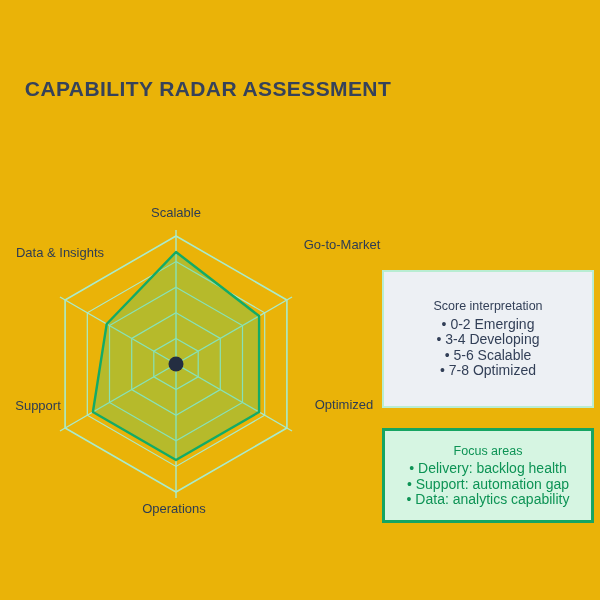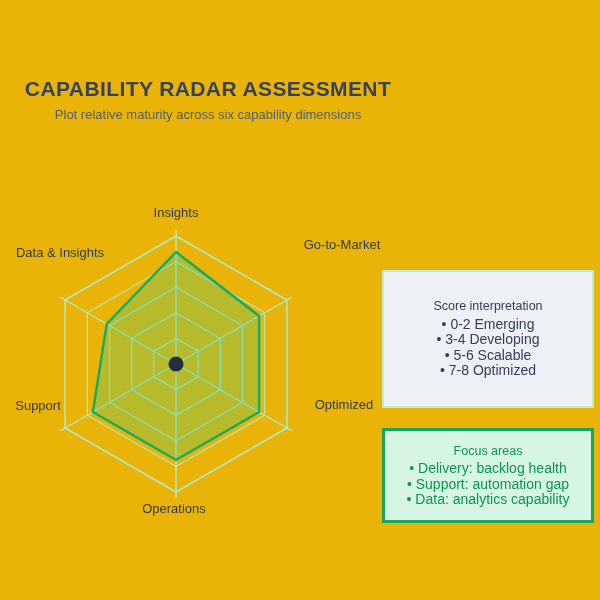--- a/index.html
+++ b/index.html
@@ -44,40 +44,39 @@
     top:428px;height:95px;background:#d6f5e2;border:3px solid #16a562;color:#0d9355;
   }
 </style>
 </head>
 <body>
 
 <div id="canvas">
 
   <div class="header">
     <div class="page-title">CAPABILITY RADAR ASSESSMENT</div>
-    <div class="page-subtitle">Plot relative maturity across six capability dimensions</div>
   </div>
 
   <div class="radar">
     <svg width="380" height="340" viewBox="0 0 380 340">
         <polygon points="176.0,148.4 198.2,161.2 198.2,186.8 176.0,199.6 153.8,186.8 153.8,161.2" fill="none" stroke="#a9ebcb" stroke-width="1.2"></polygon>
         <polygon points="176.0,122.8 220.3,148.4 220.3,199.6 176.0,225.2 131.7,199.6 131.7,148.4" fill="none" stroke="#a9ebcb" stroke-width="1.2"></polygon>
         <polygon points="176.0,97.2 242.5,135.6 242.5,212.4 176.0,250.8 109.5,212.4 109.5,135.6" fill="none" stroke="#a9ebcb" stroke-width="1.2"></polygon>
         <polygon points="176.0,71.6 264.7,122.8 264.7,225.2 176.0,276.4 87.3,225.2 87.3,122.8" fill="none" stroke="#a9ebcb" stroke-width="1.2"></polygon>
         <polygon points="176.0,46.0 286.9,110.0 286.9,238.0 176.0,302.0 65.1,238.0 65.1,110.0" fill="none" stroke="#a9ebcb" stroke-width="1.6"></polygon>
         <line x1="176" y1="174" x2="176.0" y2="40.0" stroke="#a9ebcb" stroke-width="1.4"></line>
         <line x1="176" y1="174" x2="292.0" y2="107.0" stroke="#a9ebcb" stroke-width="1.4"></line>
         <line x1="176" y1="174" x2="292.0" y2="241.0" stroke="#a9ebcb" stroke-width="1.4"></line>
         <line x1="176" y1="174" x2="176.0" y2="308.0" stroke="#a9ebcb" stroke-width="1.4"></line>
         <line x1="176" y1="174" x2="60.0" y2="241.0" stroke="#a9ebcb" stroke-width="1.4"></line>
         <line x1="176" y1="174" x2="60.0" y2="107.0" stroke="#a9ebcb" stroke-width="1.4"></line>
         <polygon points="176.0,62.0 259.1,126.0 259.1,222.0 176.0,270.0 92.9,222.0 106.7,134.0" fill="#2ecc8a" fill-opacity="0.28" stroke="#12ab67" stroke-width="2.4" stroke-linejoin="round"></polygon>
         <circle cx="176" cy="174" r="7.5" fill="#242e41"></circle>
       </svg>
-    <div class="axis-label strategy">Insights</div>
+    <div class="axis-label strategy">Scalable</div>
     <div class="axis-label go-to-market">Go-to-Market</div>
     <div class="axis-label delivery">Optimized</div>
     <div class="axis-label operations">Operations</div>
     <div class="axis-label support">Support</div>
     <div class="axis-label data-insights">Data &amp; Insights</div>
   </div>
 
   <div class="panel score">
     <div class="panel-title">Score interpretation</div>
     <div class="panel-item">0-2 Emerging</div>

